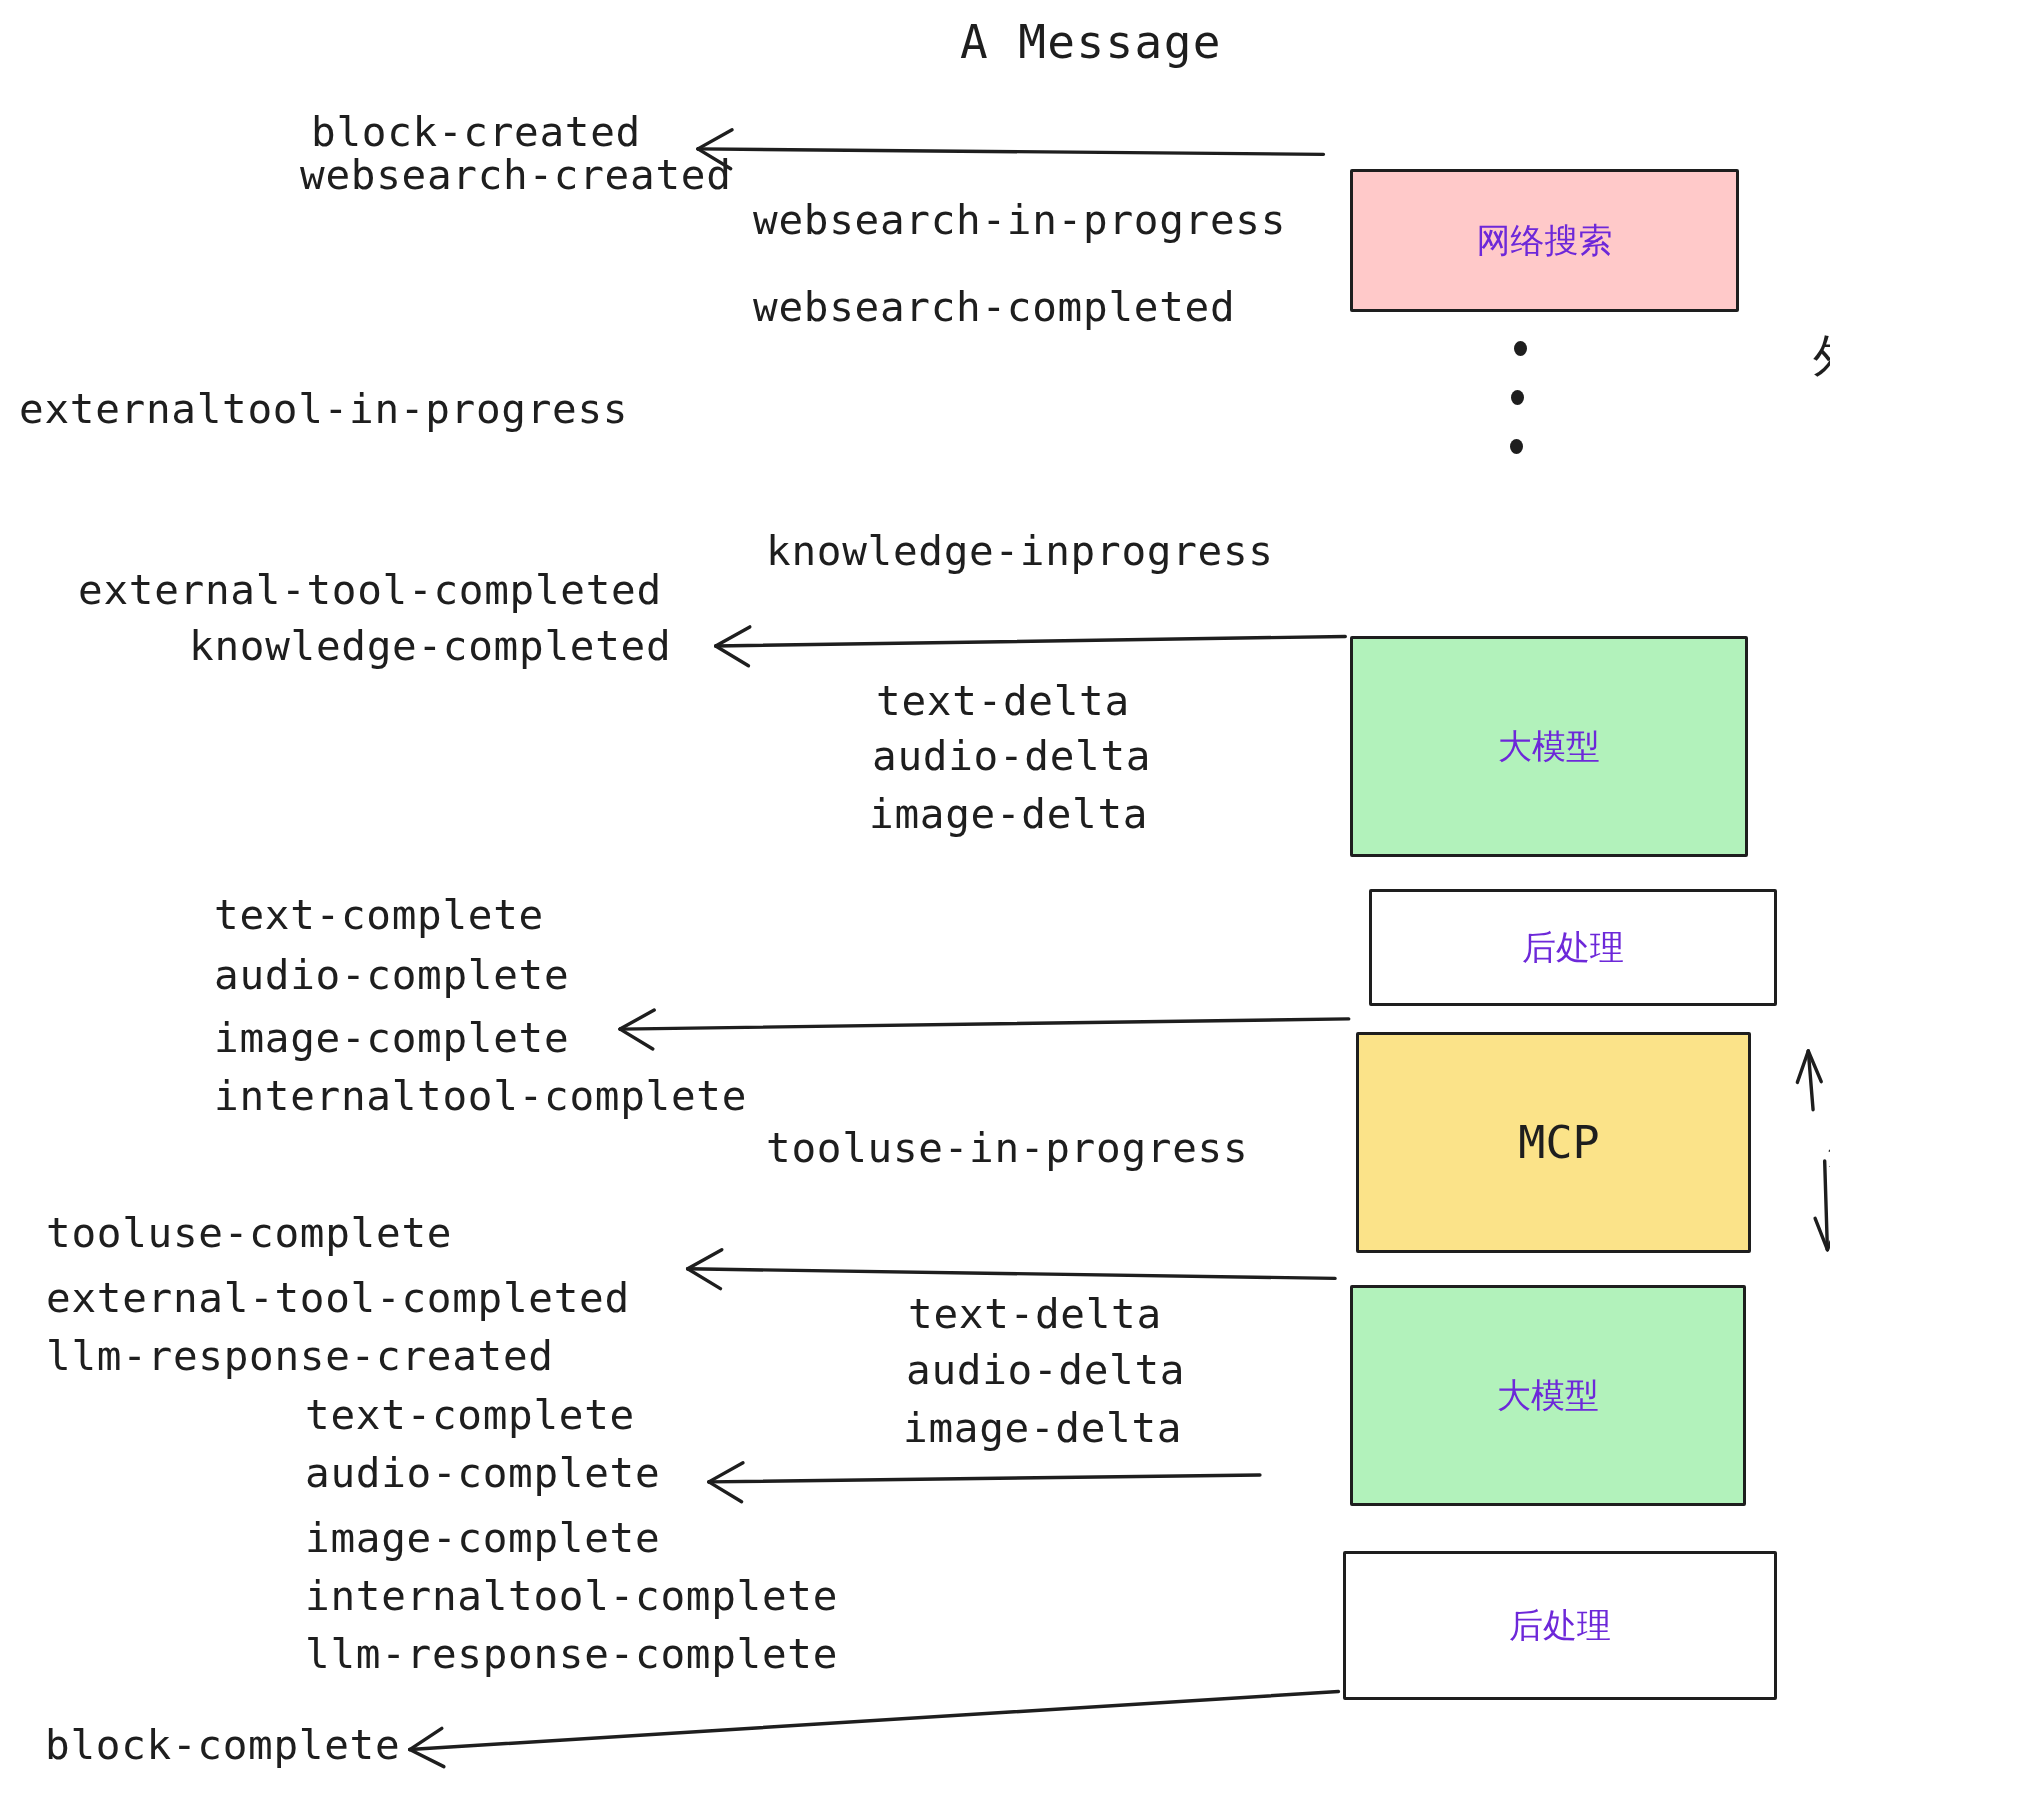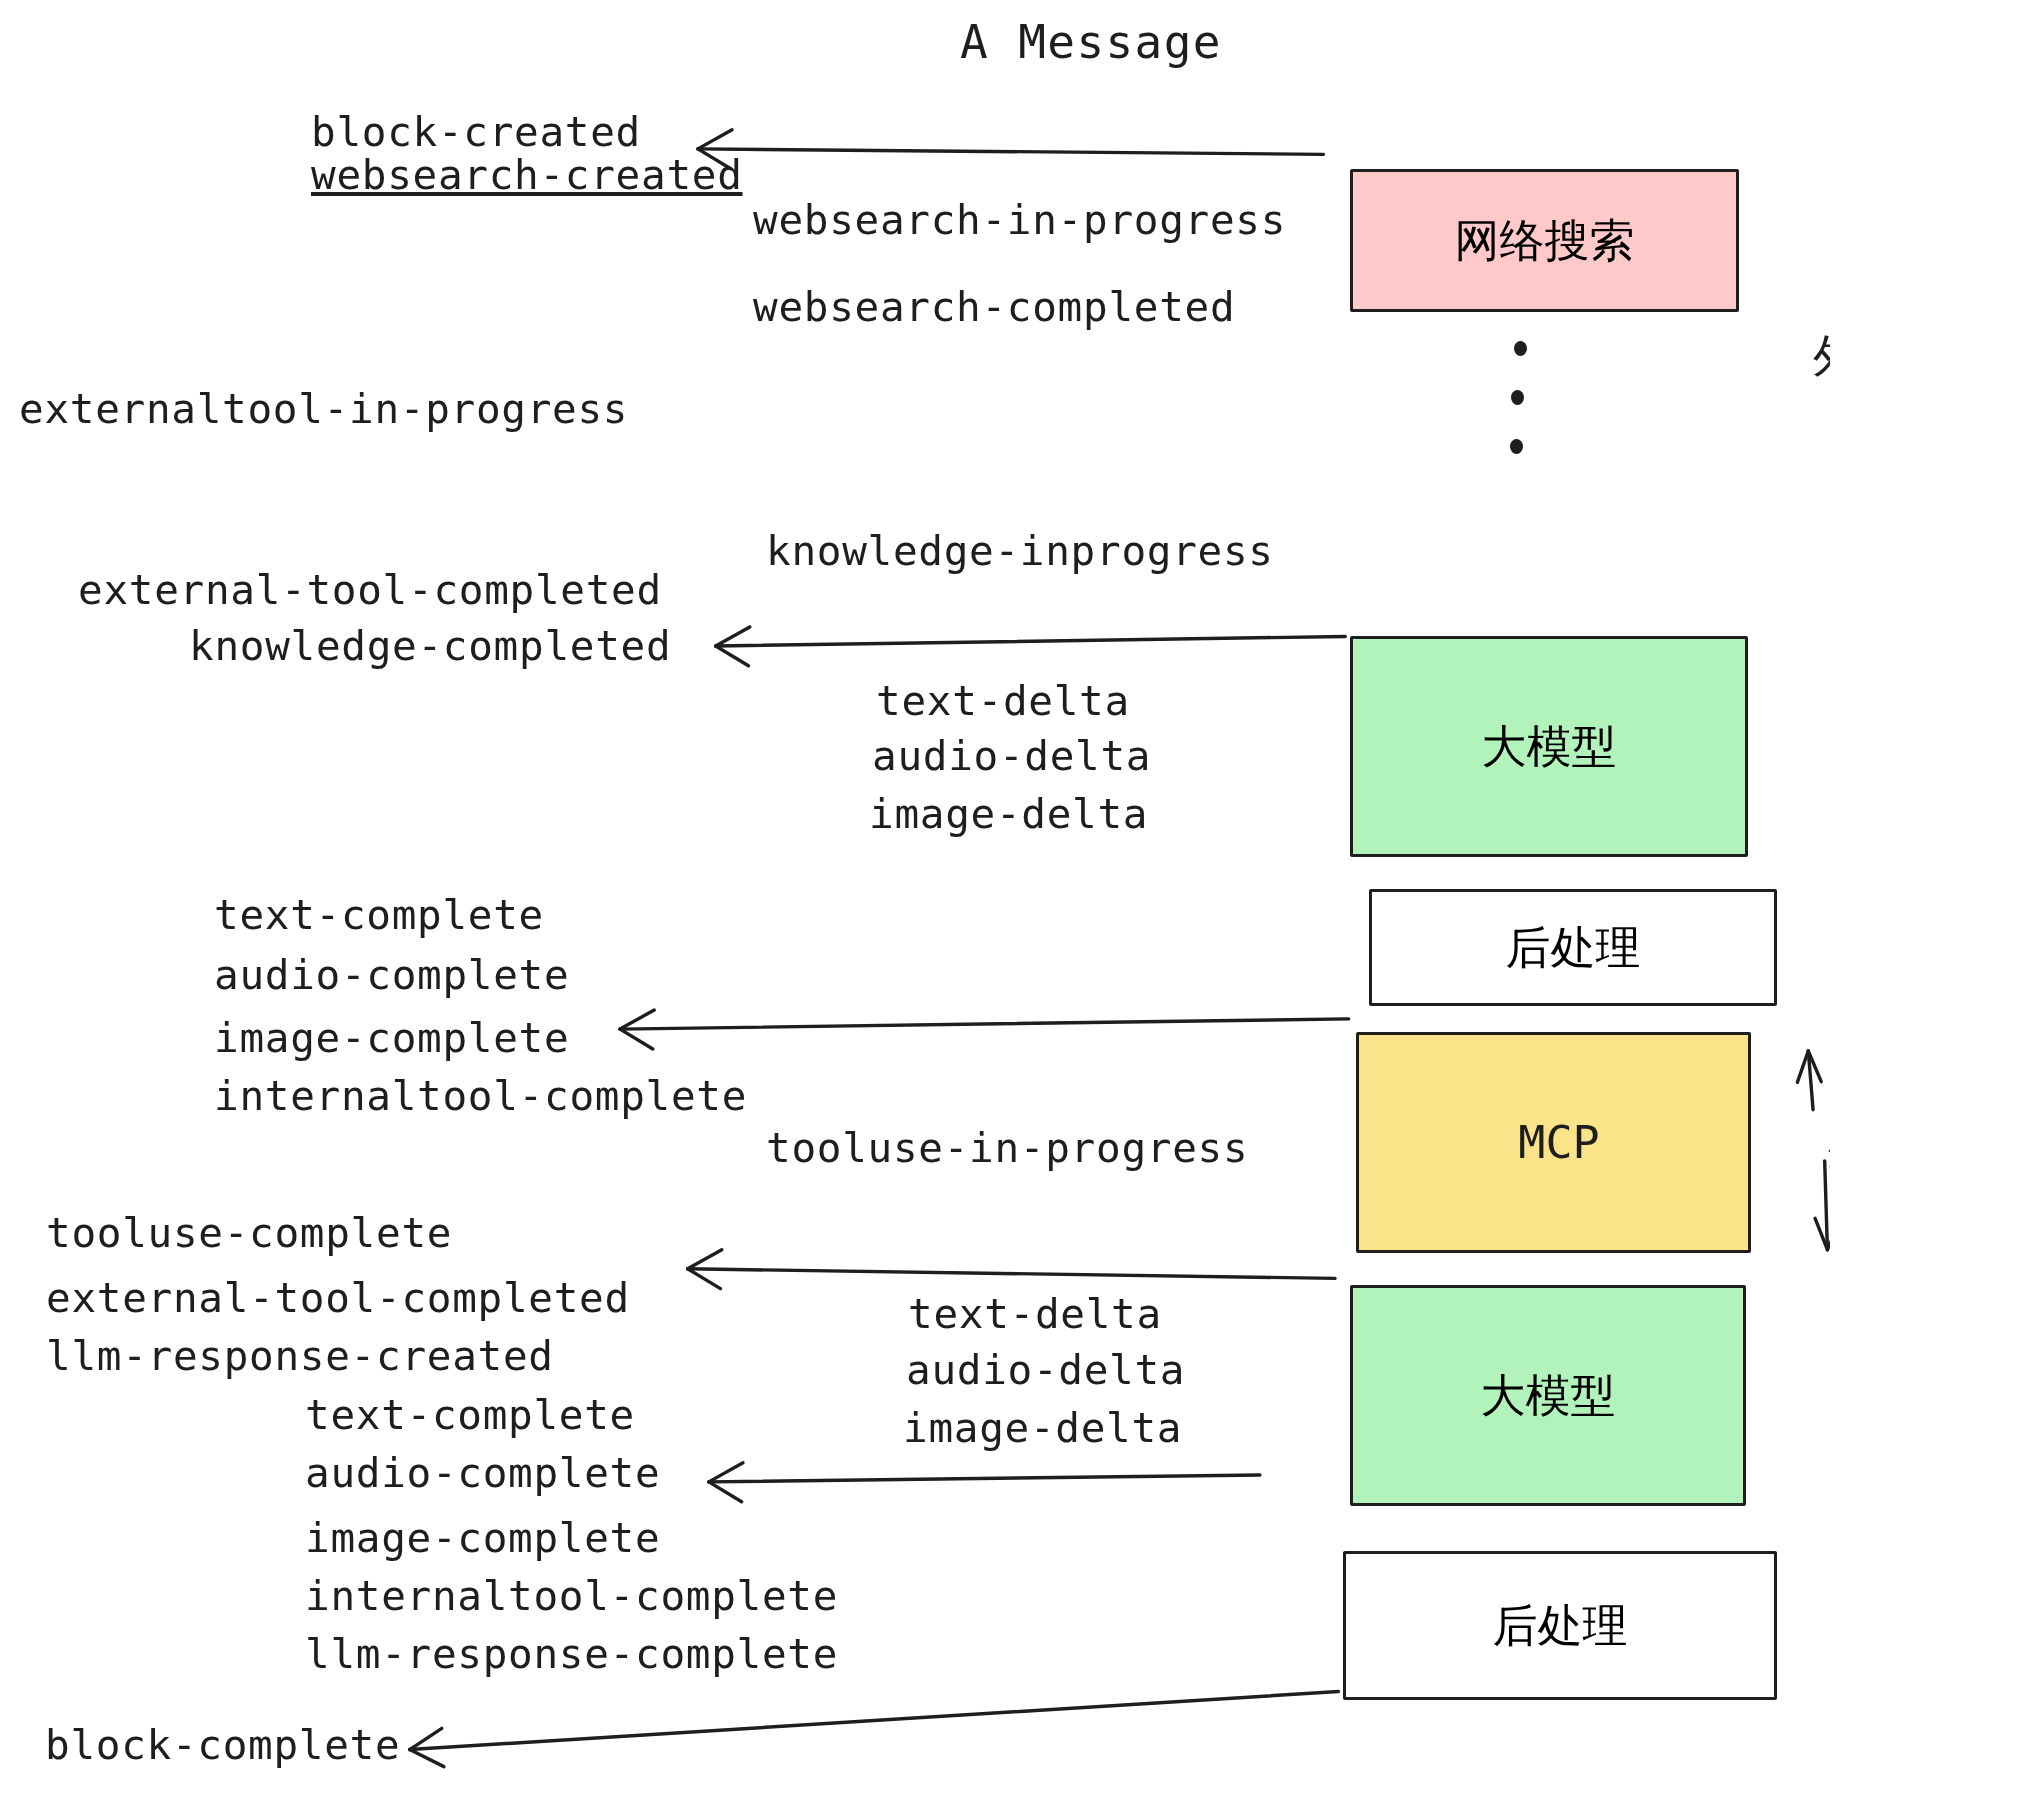--- a/index.html
+++ b/index.html
@@ -32,22 +32,22 @@
     position:absolute;
     border:3.4px solid #1e1e1e;
     border-radius:2px;
     display:flex;
     align-items:center;
     justify-content:center;
     box-sizing:border-box;
   }
   .box .cn{
     font-family:Liberation Sans, sans-serif;
-    font-size:45px;
-    color:#000000;
+    font-size:34px;
+    color:#6d28d9;
     white-space:nowrap;
   }
   .box .mono{
     font-family:"DejaVu Sans Mono", monospace;
     font-size:45px;
     color:#1e1e1e;
     white-space:nowrap;
   }
   .side-label{
     position:absolute;
@@ -65,21 +65,21 @@
   svg.arrows{position:absolute;left:0;top:0;}
 </style>
 </head>
 <body>
 
 <div id="canvas">
 
   <div class="title" style="left:960px;top:15px;">A Message</div>
 
   <div class="evt" style="left:311px;top:94px;margin-top:16px;">block-created</div>
-  <div class="evt" style="left:311px;top:153px;text-decoration:underline;">websearch-created</div>
+  <div class="evt" style="left:300px;top:153px;">websearch-created</div>
   <div class="evt" style="left:753px;top:198px;">websearch-in-progress</div>
   <div class="evt" style="left:753px;top:285px;">websearch-completed</div>
   <div class="evt" style="left:19px;top:387px;">externaltool-in-progress</div>
   <div class="evt" style="left:766px;top:529px;">knowledge-inprogress</div>
   <div class="evt" style="left:78px;top:568px;">external-tool-completed</div>
   <div class="evt" style="left:189px;top:624px;">knowledge-completed</div>
   <div class="evt" style="left:876px;top:679px;">text-delta</div>
   <div class="evt" style="left:872px;top:734px;">audio-delta</div>
   <div class="evt" style="left:869px;top:792px;">image-delta</div>
   <div class="evt" style="left:214px;top:893px;">text-complete</div>

